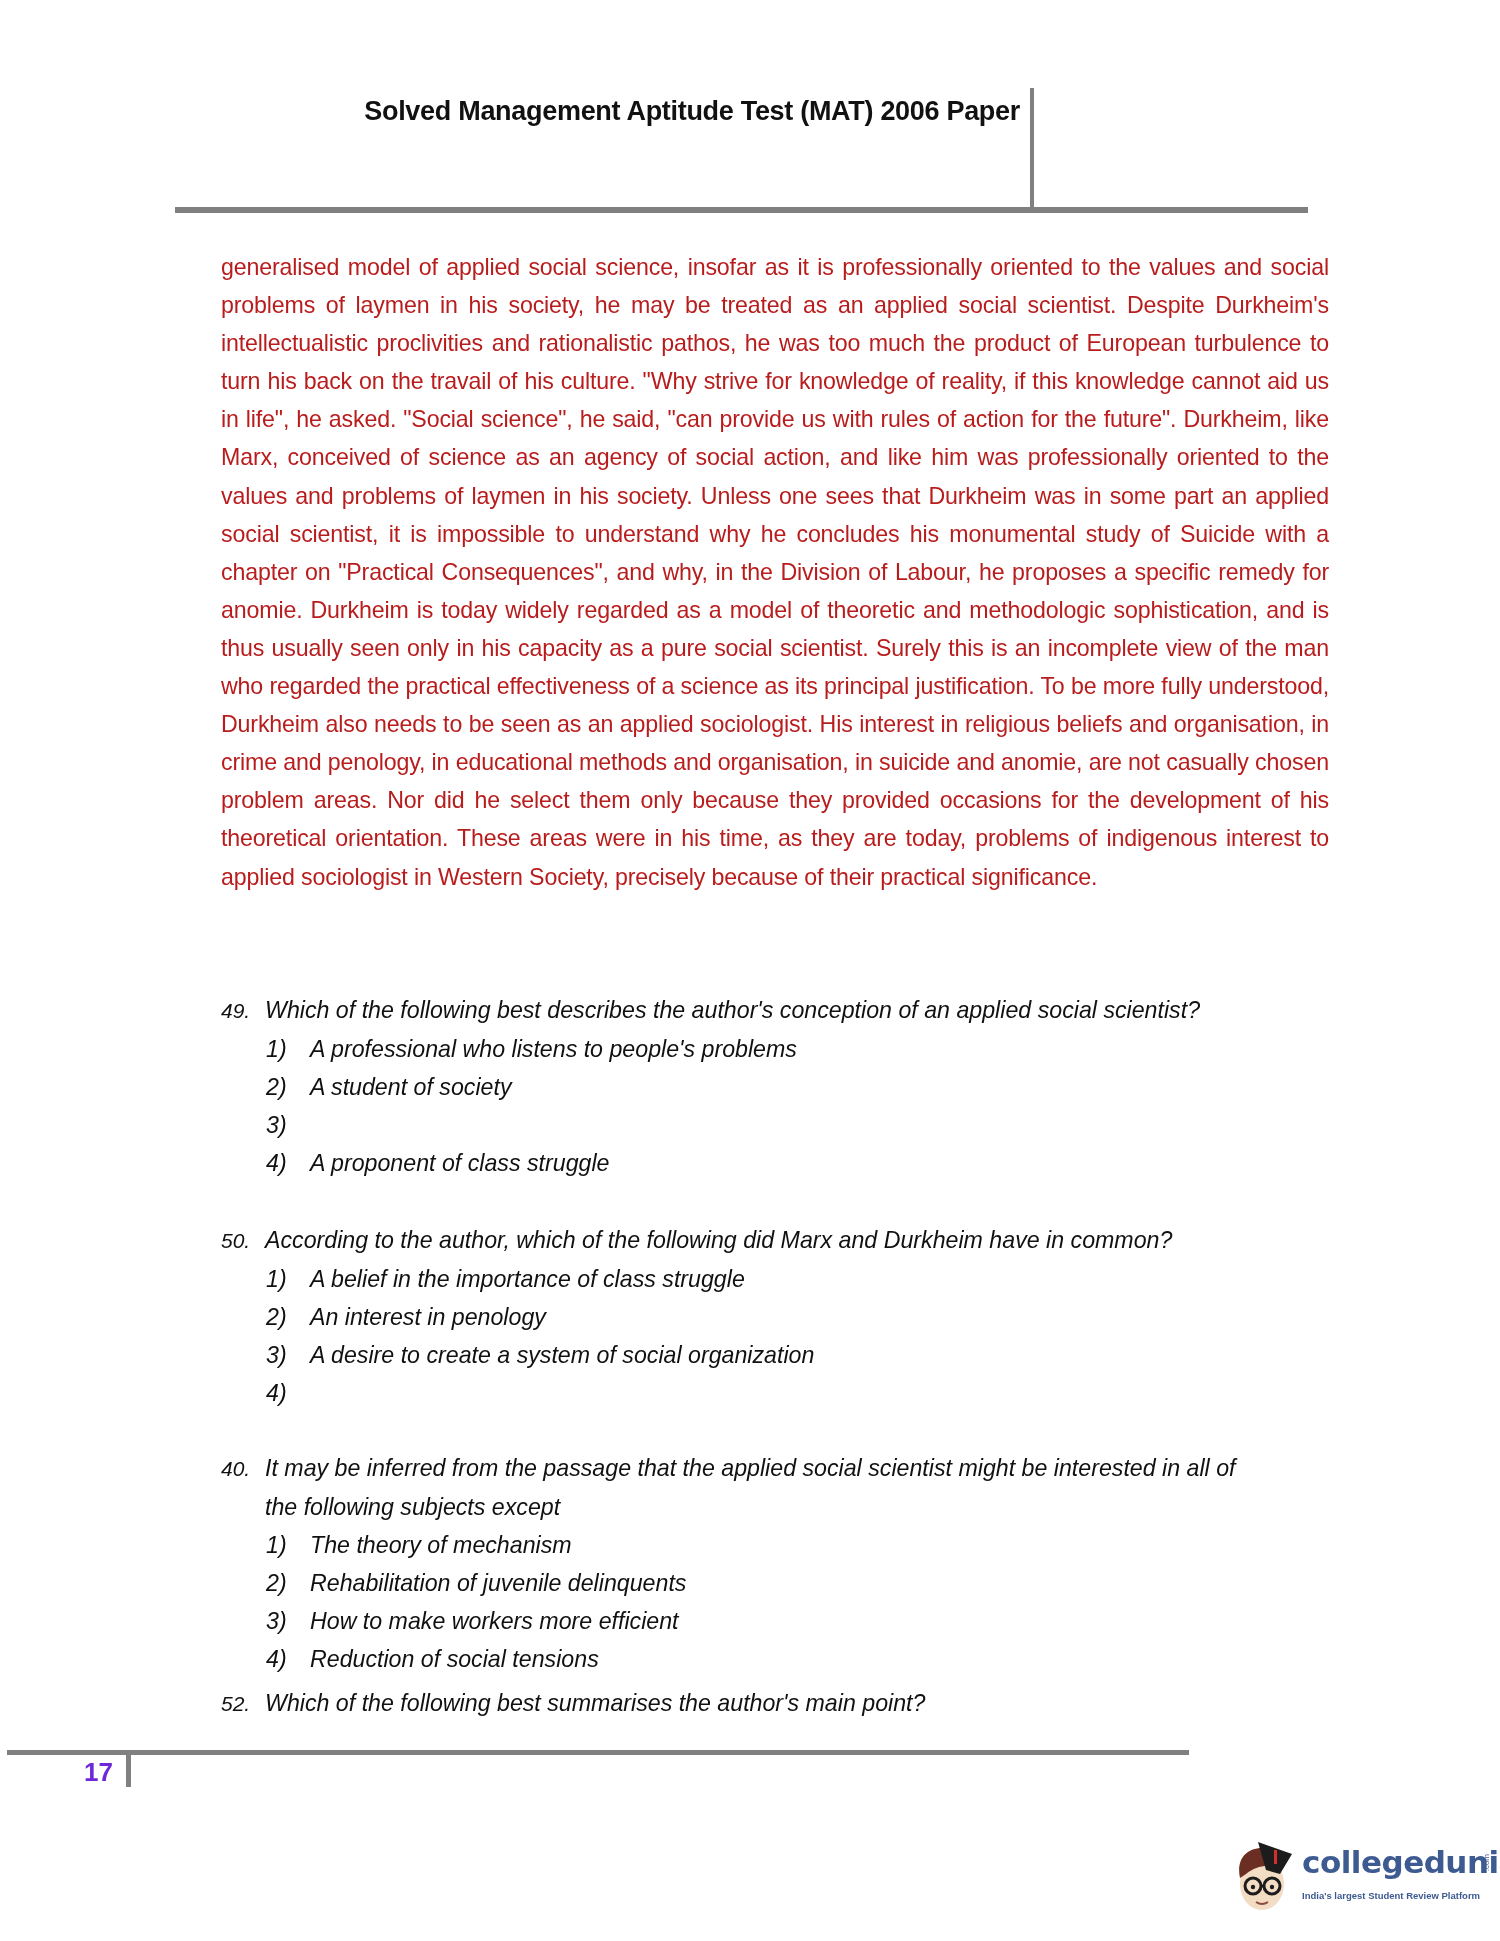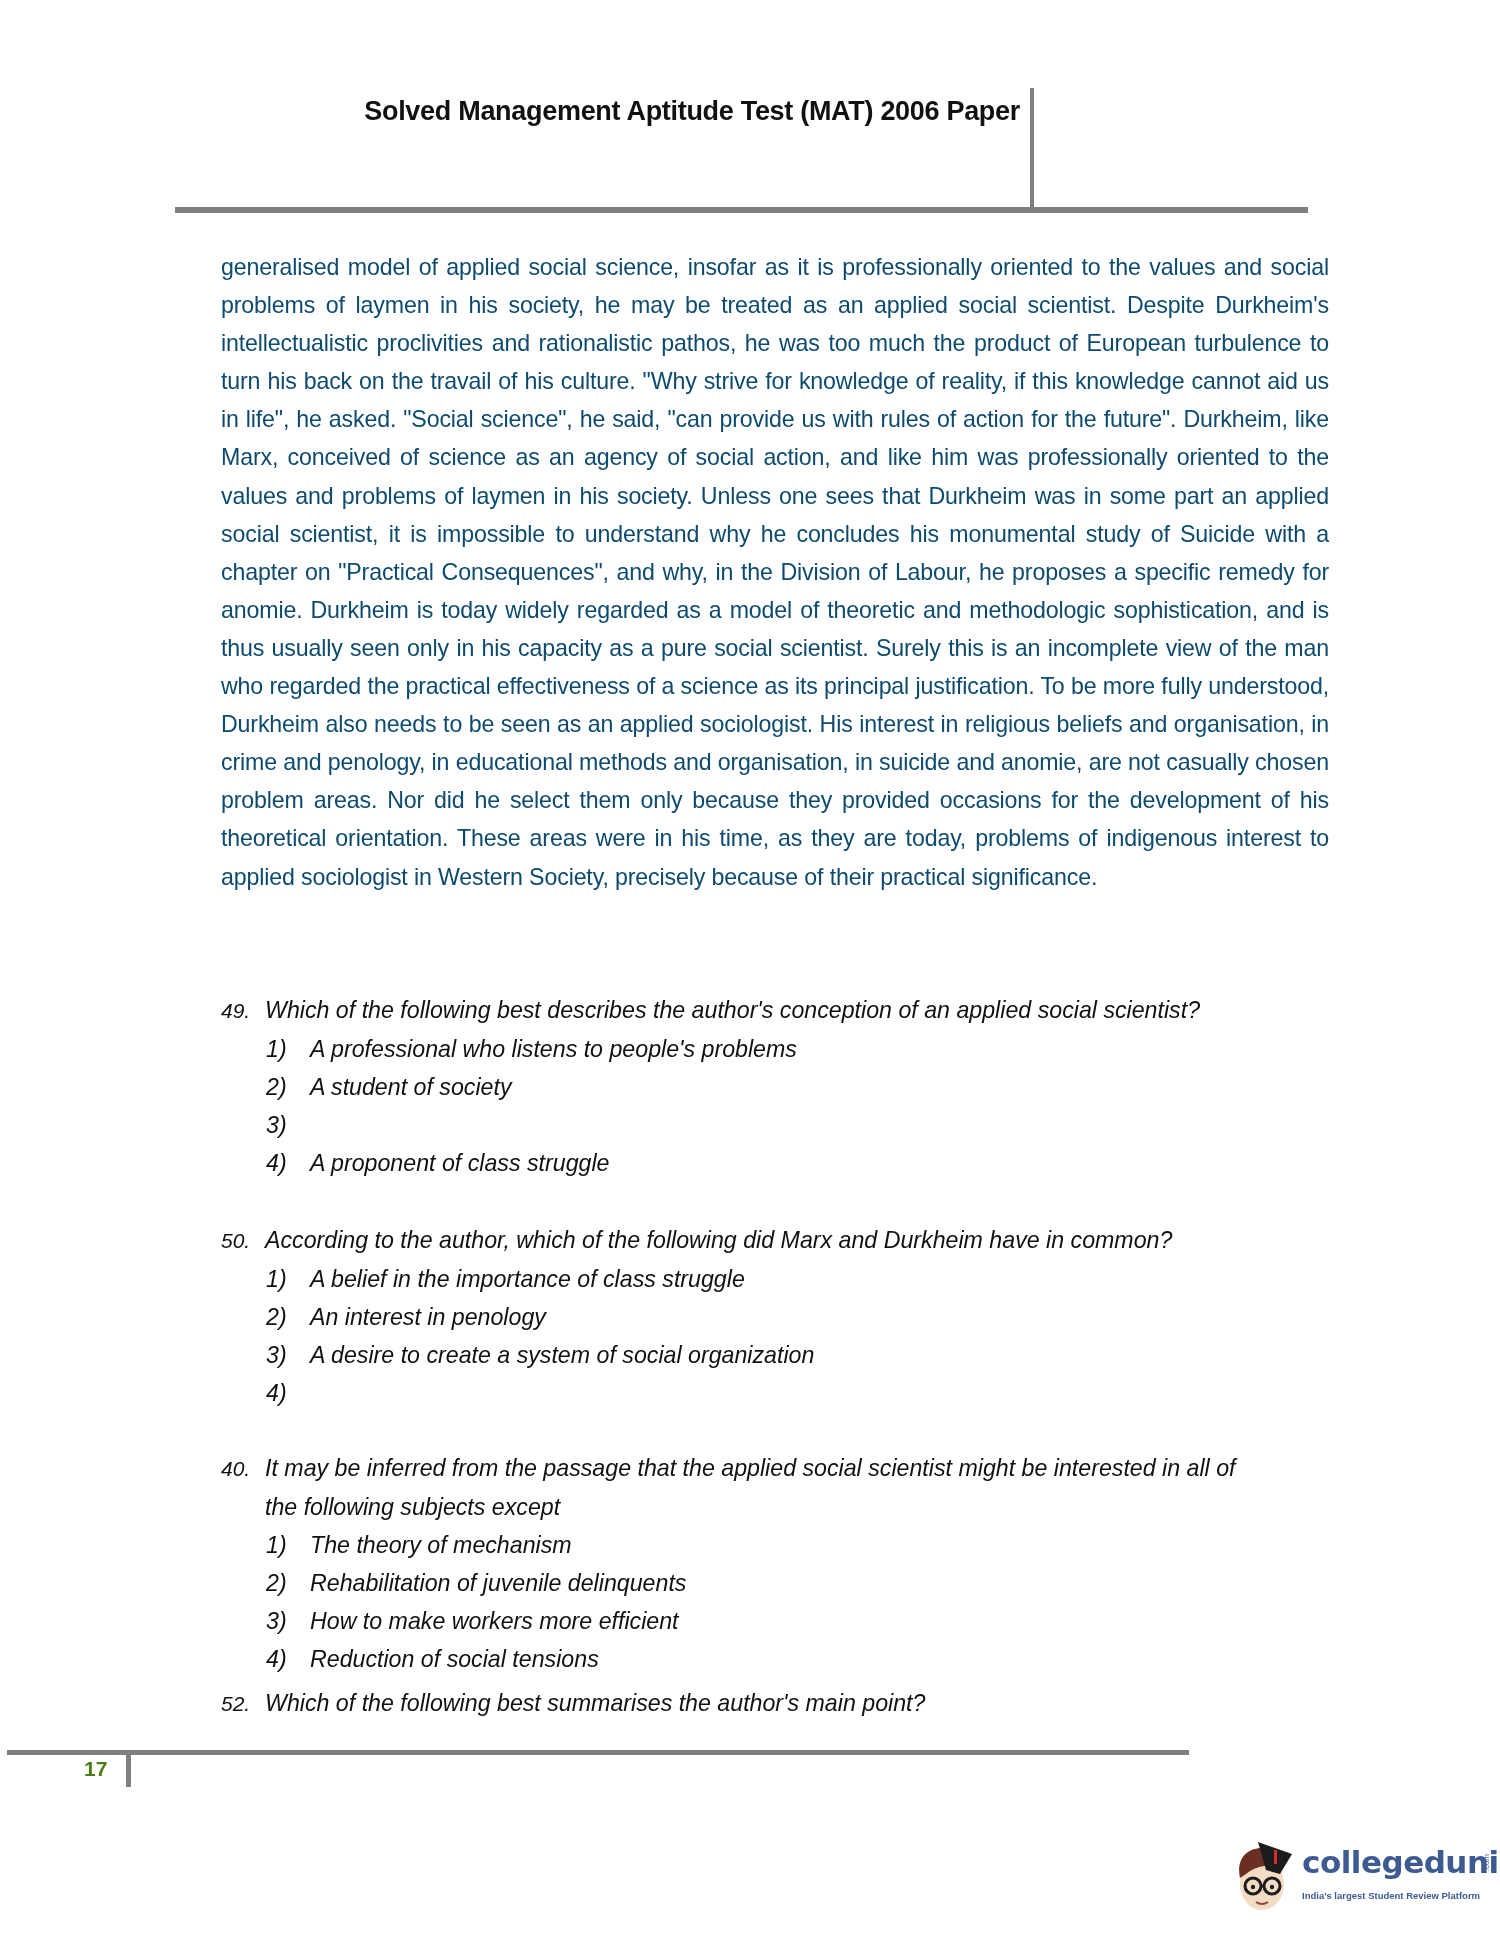--- a/index.html
+++ b/index.html
@@ -50,21 +50,21 @@
     
     .passage {
       position: absolute;
       left: 221px;
       top: 248px;
       width: 1108px;
       font-size: 23.2px;
       line-height: 38.1px;
       text-align: justify;
       letter-spacing: -0.15px;
-      color: #0c4a6e;
+      color: #b91c1c;
     }
     .passage p { margin: 0; }
 
     .question {
       position: absolute;
       left: 221px;
       width: 1120px;
       font-size: 23.2px;
       line-height: 38.1px;
       color: #111;
@@ -117,22 +117,22 @@
       top: 1752px;
       width: 5px;
       height: 35px;
       background: #808080;
     }
     .page-number {
       position: absolute;
       left: 84px;
       top: 1757px;
       font-weight: bold;
-      font-size: 21px;
-      color: #4d7c0f;
+      font-size: 26px;
+      color: #6d28d9;
     }
 
     
     .logo {
       position: absolute;
       left: 1232px;
       top: 1834px;
       width: 262px;
       height: 84px;
     }

